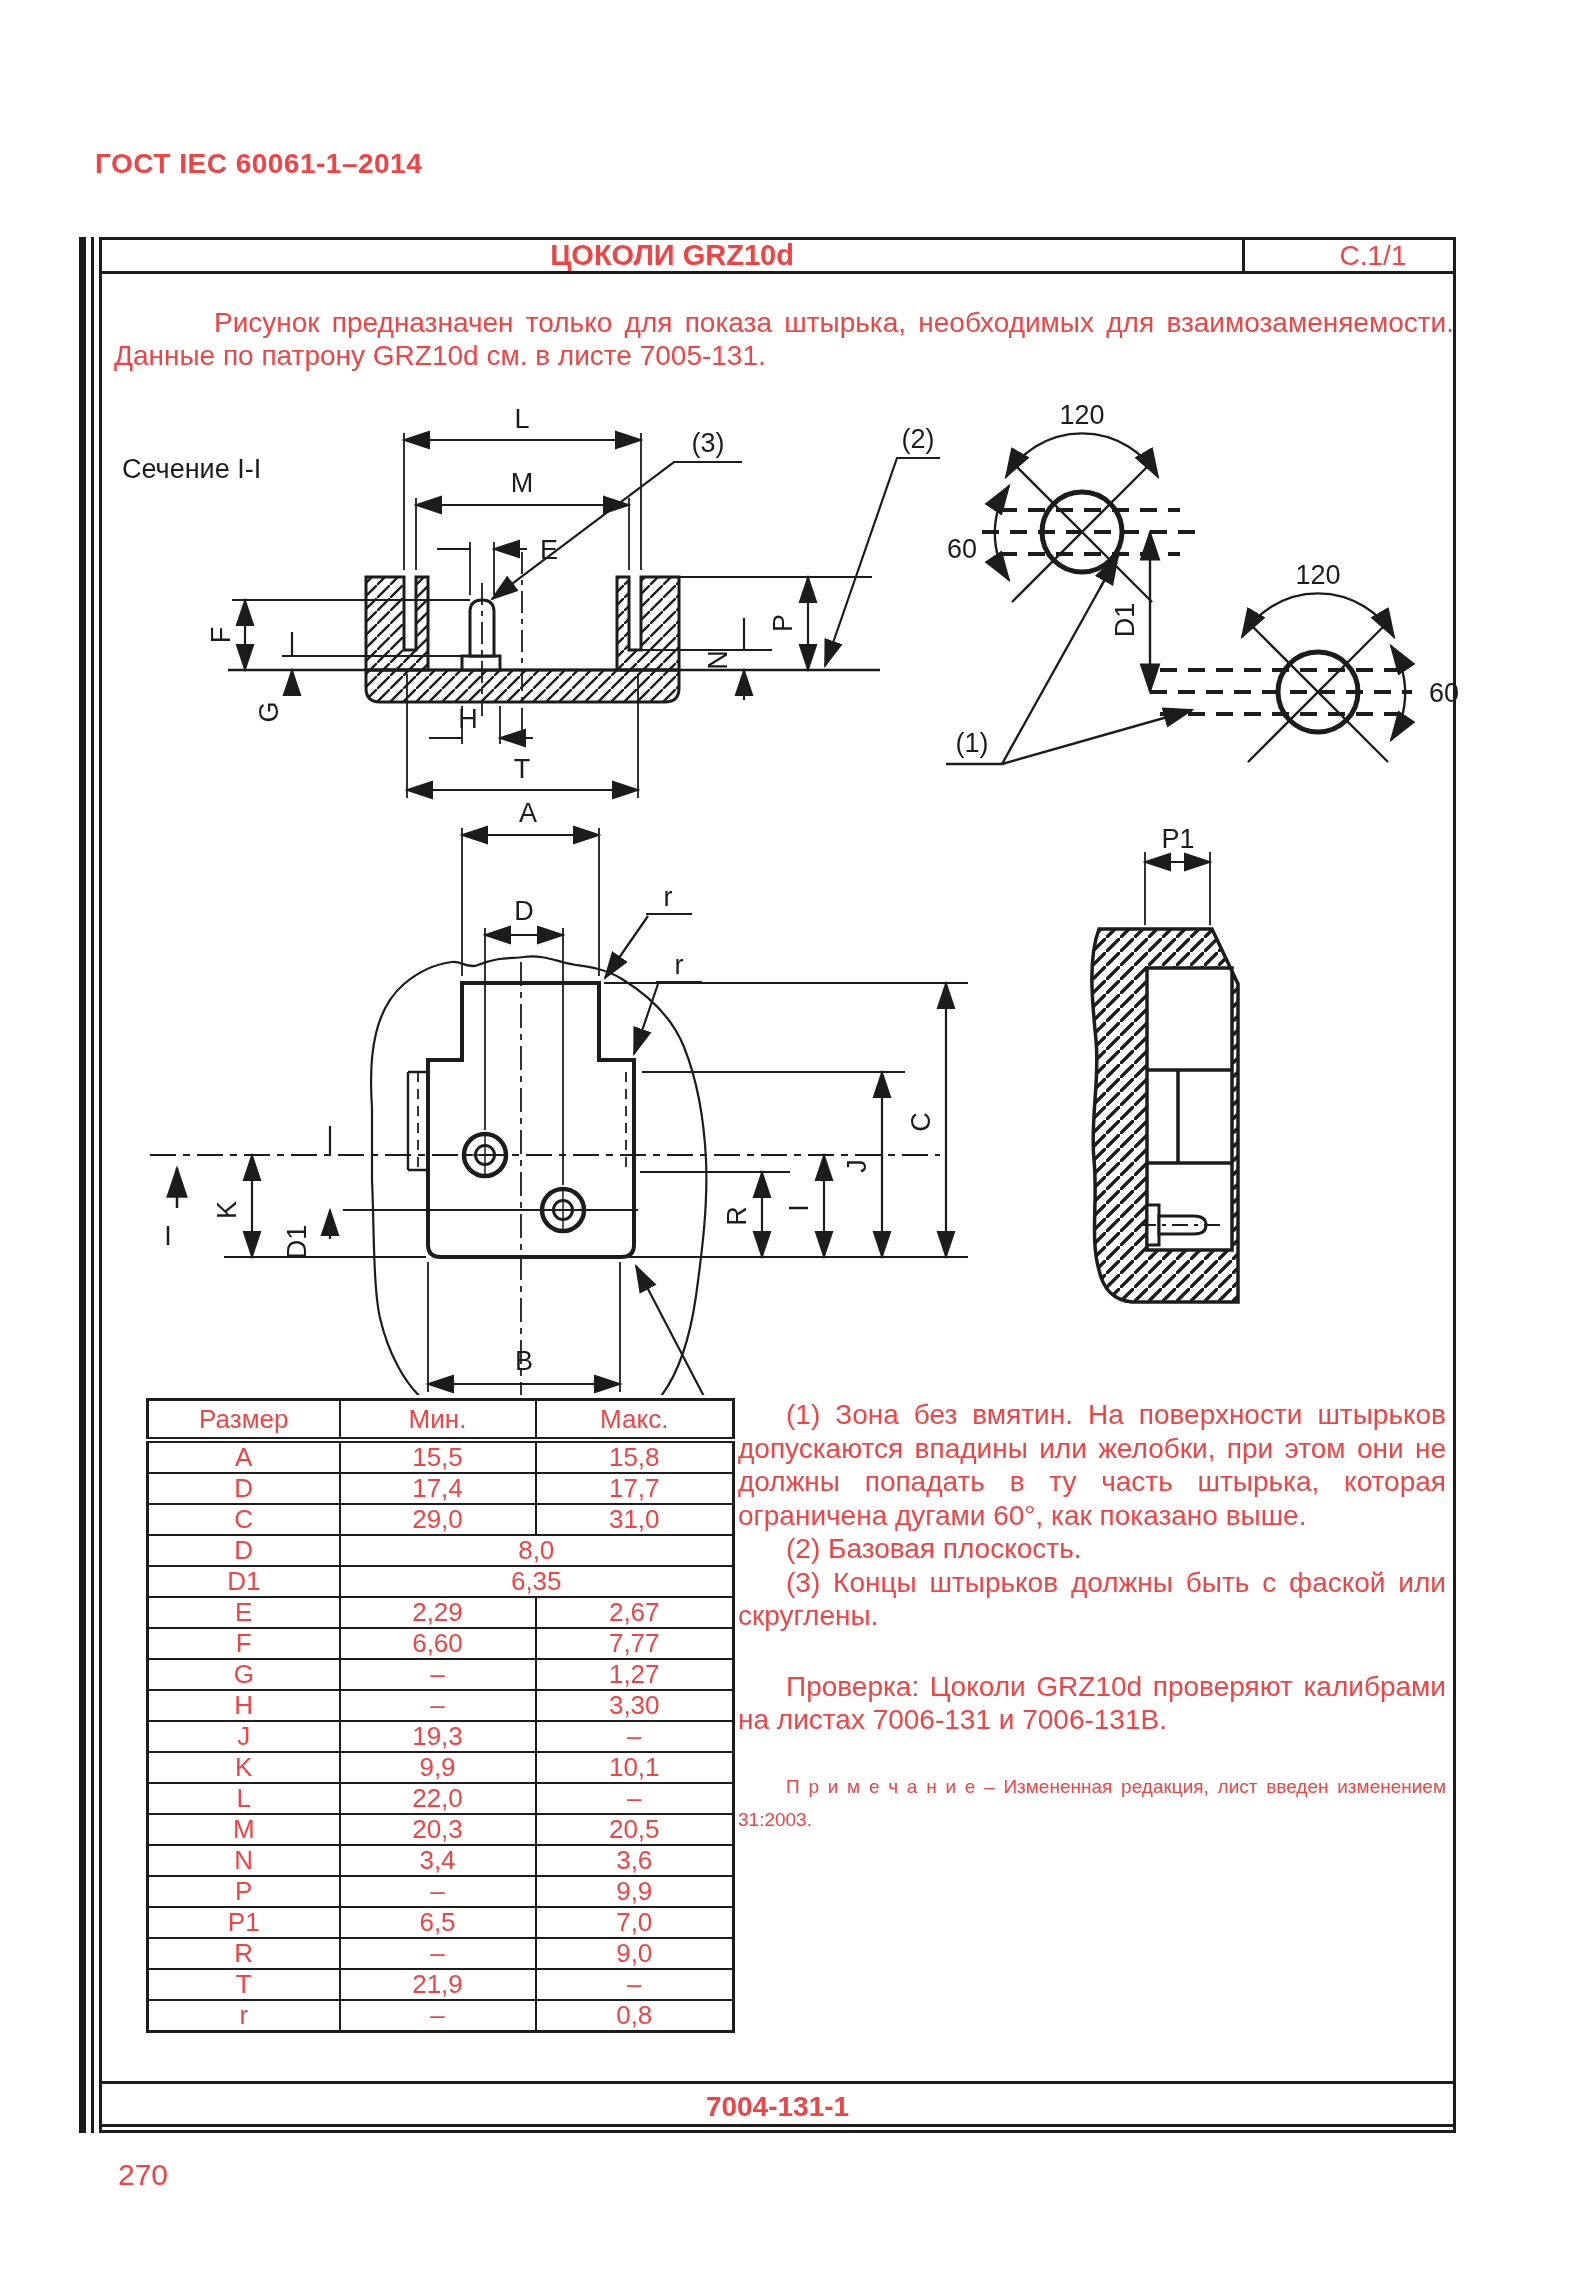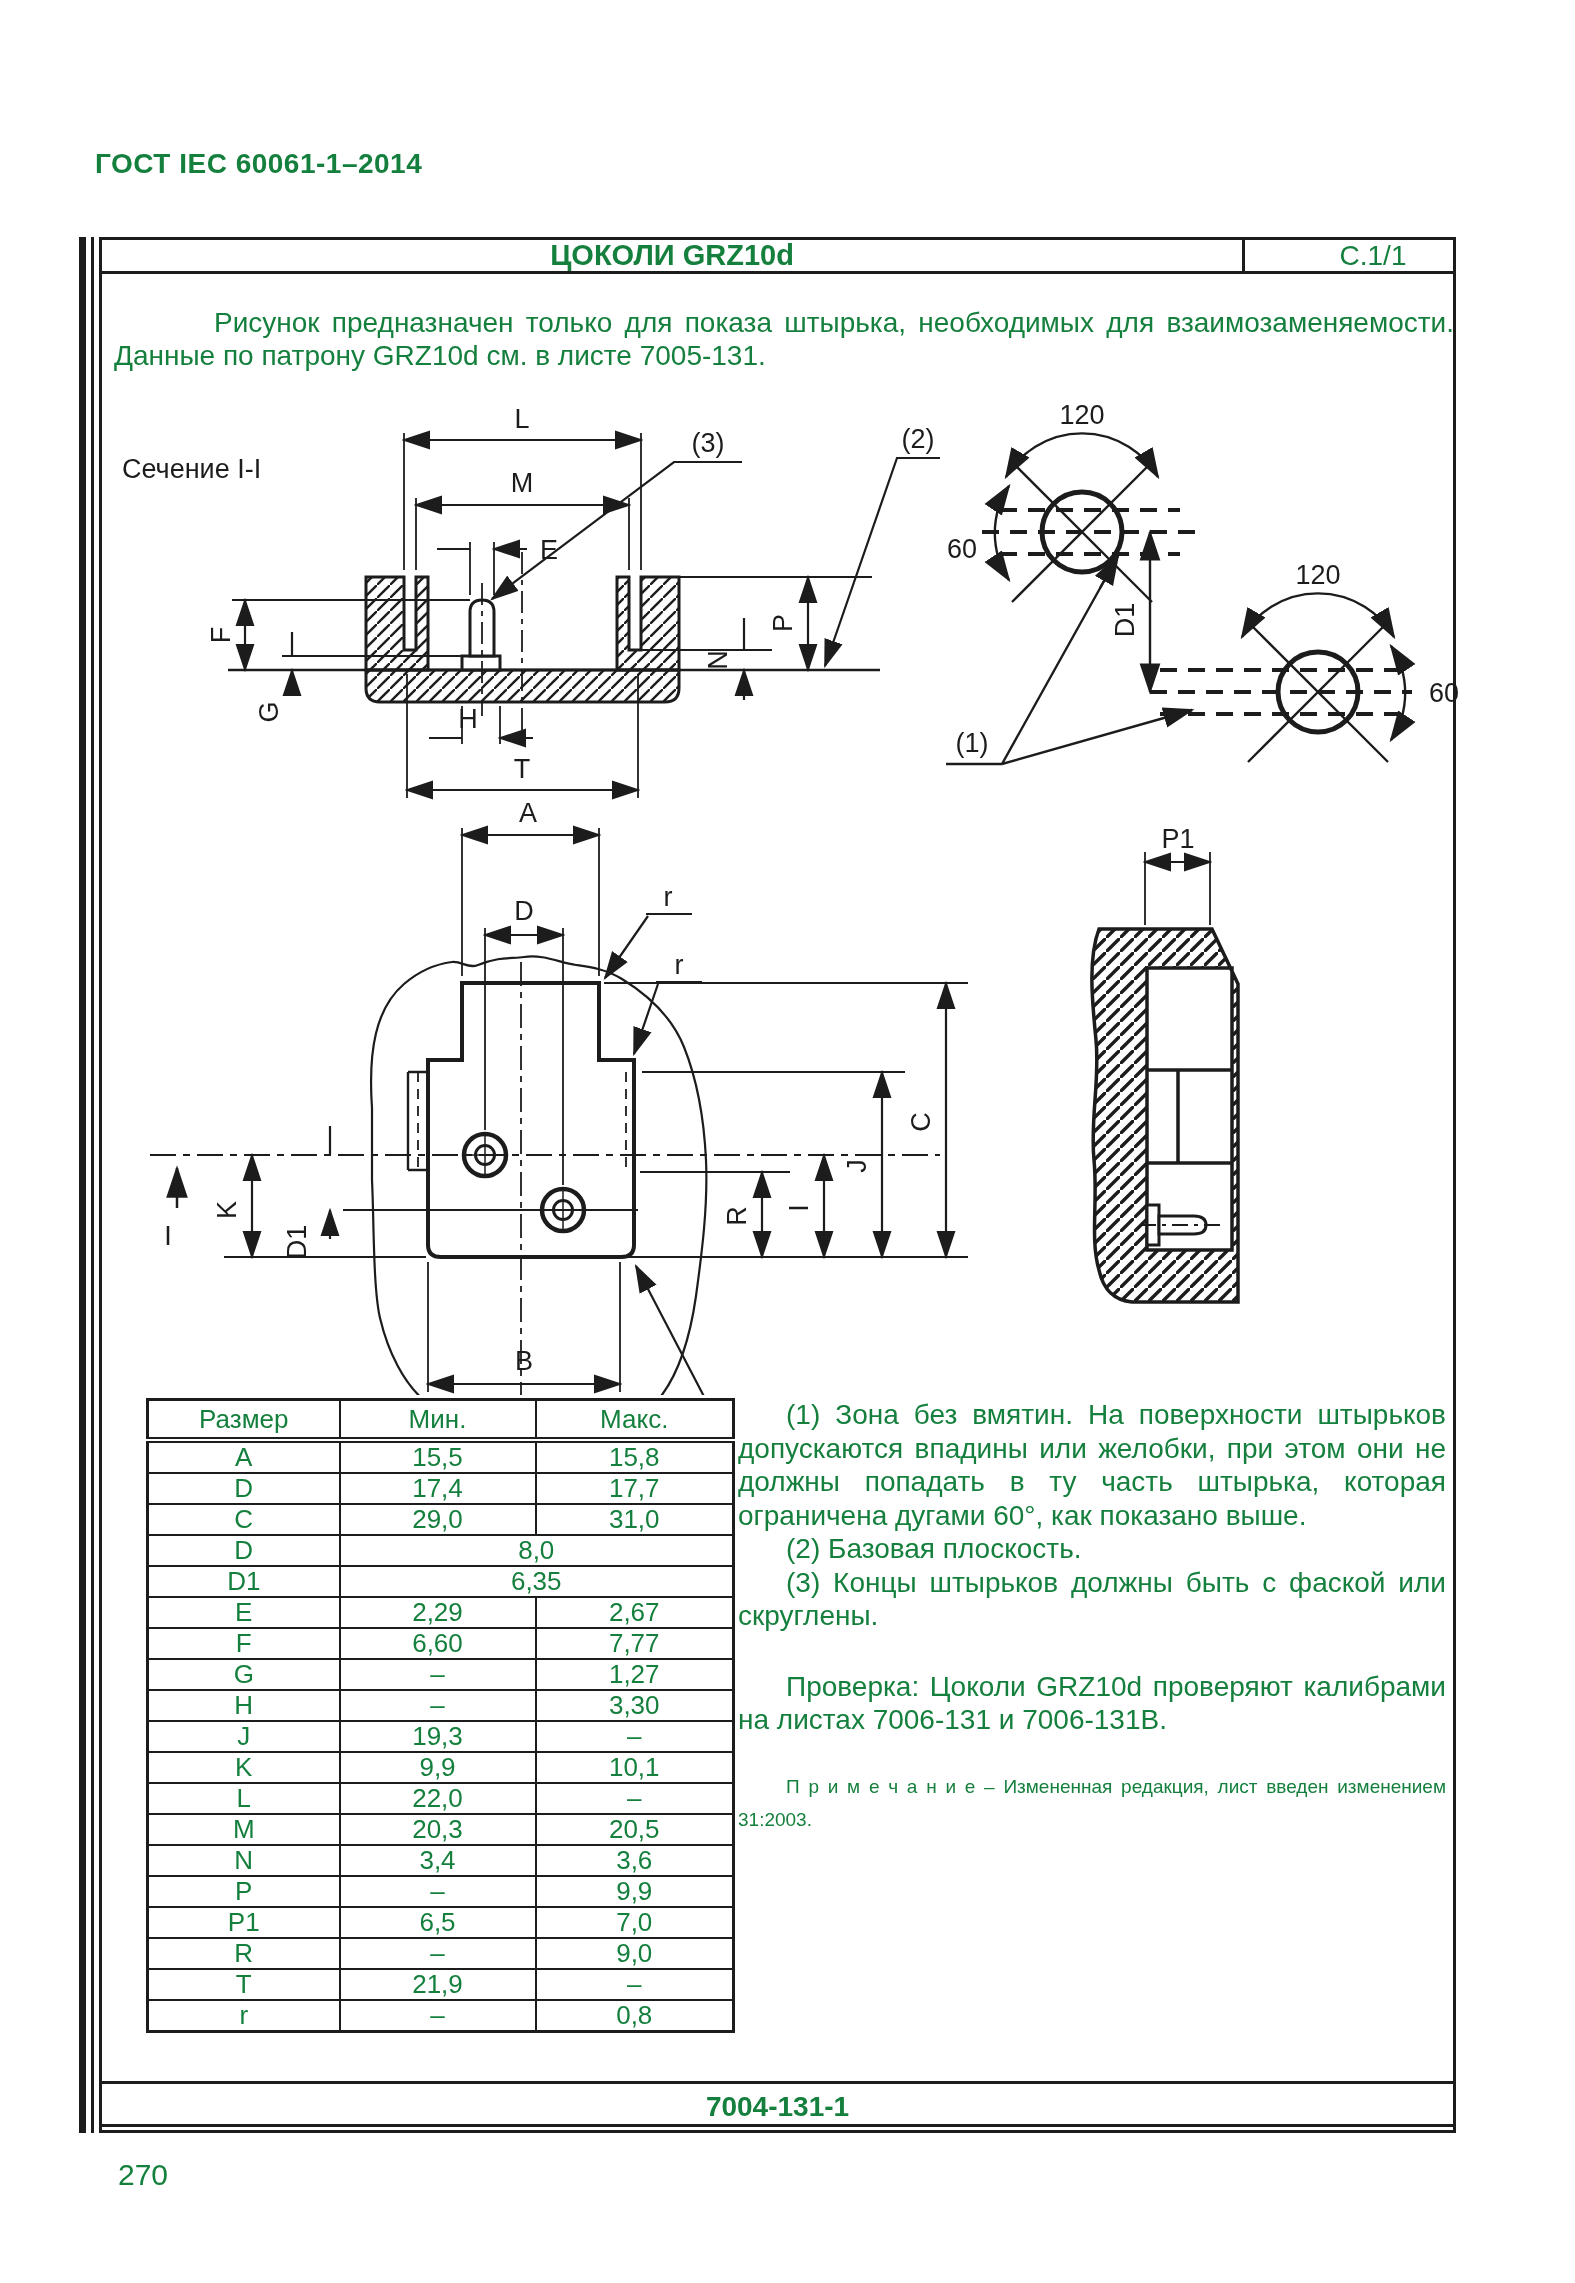--- a/index.html
+++ b/index.html
@@ -1,17 +1,17 @@
 <!DOCTYPE html>
 <html><head>
 <meta charset="utf-8">
 <style>
   html,body{margin:0;padding:0;background:#e8e8e8;}
   .page{position:relative;width:1575px;height:2283px;background:#ffffff;
-        font-family:"Liberation Sans","DejaVu Sans",sans-serif;color:#15803d;overflow:hidden;}
+        font-family:"Liberation Sans","DejaVu Sans",sans-serif;color:#ef4444;overflow:hidden;}
   .abs{position:absolute;}
   .doc-header{left:95px;top:148px;font-size:28px;font-weight:bold;letter-spacing:0.5px;}
   .bind-bar1{left:79px;top:237px;width:7px;height:1896px;background:#1c1c1c;}
   .bind-bar2{left:91px;top:237px;width:3px;height:1896px;background:#1c1c1c;}
   .frame{left:99px;top:237px;width:1357px;height:1890px;border:3px solid #1c1c1c;box-sizing:border-box;}
   .title-row{left:99px;top:237px;width:1357px;height:37px;border:3px solid #1c1c1c;box-sizing:border-box;display:flex;}
   .title-main{flex:1;display:flex;align-items:center;justify-content:center;font-size:29px;font-weight:bold;}
   .title-ref{width:160px;border-left:3px solid #1c1c1c;display:flex;align-items:center;justify-content:center;font-size:28px;padding-left:48px;}
   .intro{left:114px;top:306px;width:1340px;font-size:28px;line-height:33px;}
   .intro .l1{text-indent:100px;text-align:justify;text-align-last:justify;}

